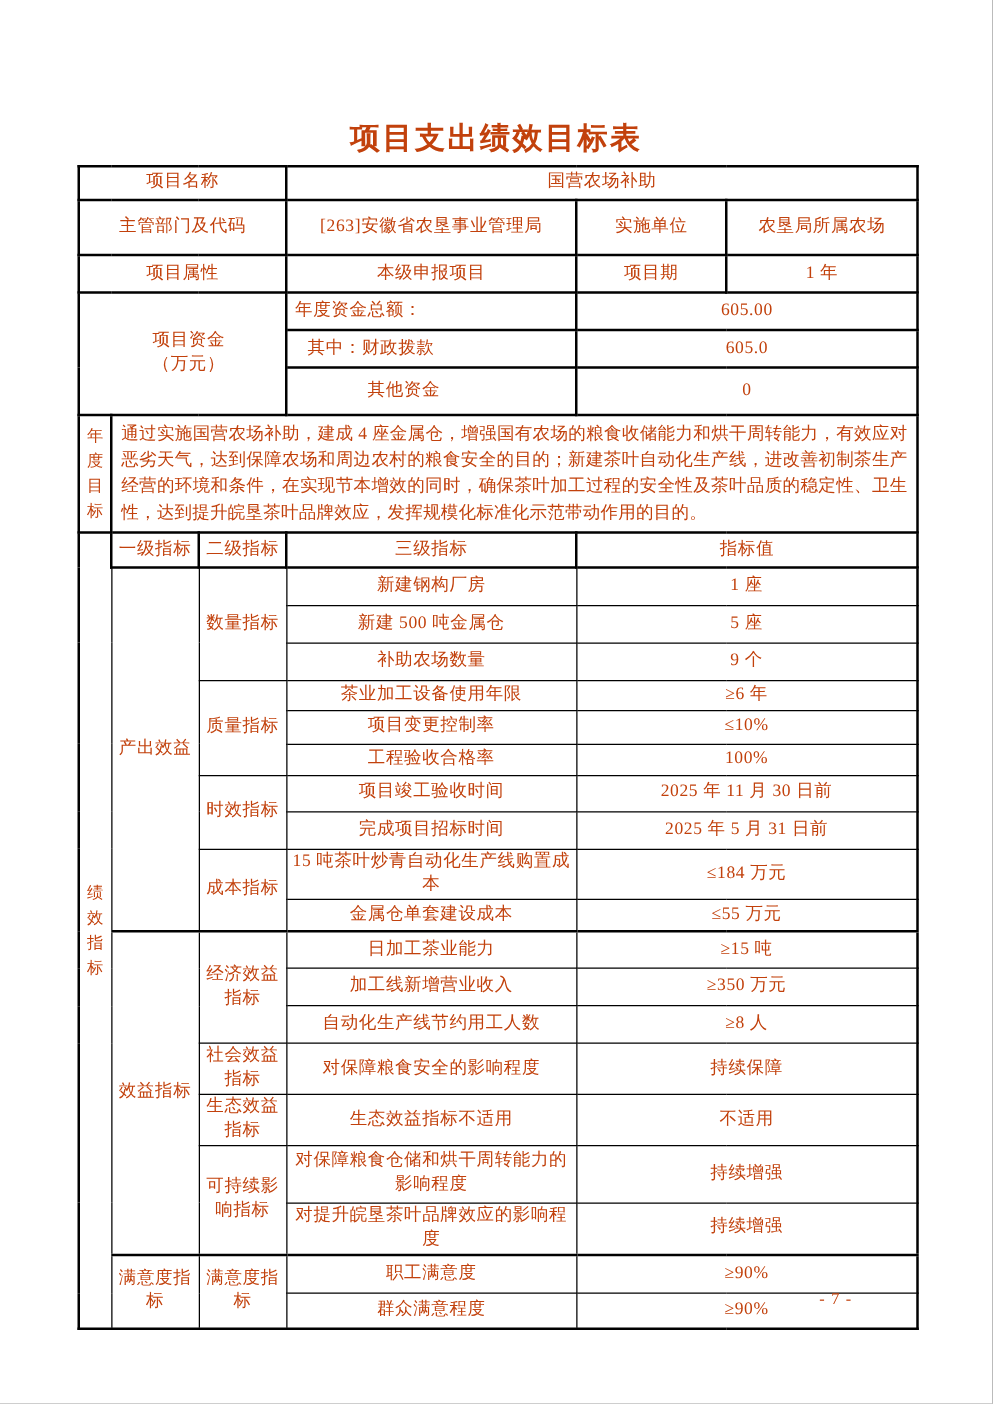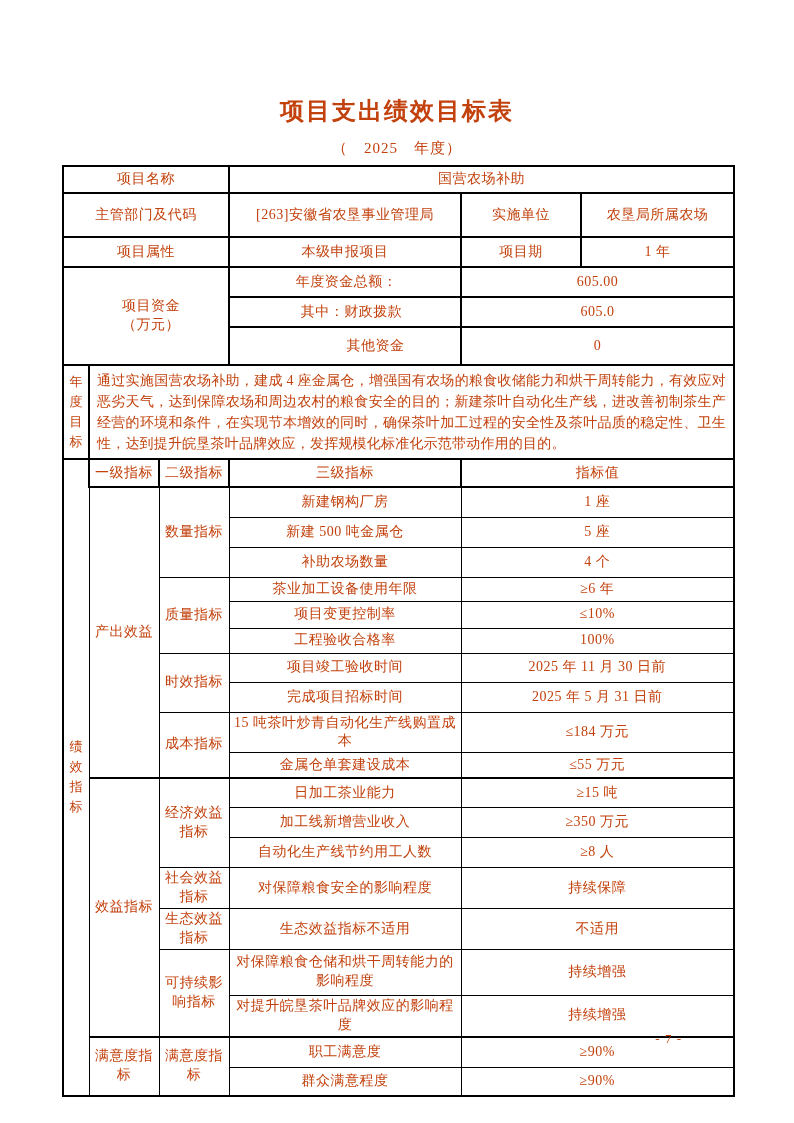--- a/index.html
+++ b/index.html
@@ -18,41 +18,40 @@
     width:671px;margin:7px 0 0 62px;border:2px solid #000;
   }
   td{
     border:1px solid #000;font-size:14px;text-align:center;
     padding:1px 3px;line-height:1.35;letter-spacing:0.5px;
     vertical-align:middle;overflow:hidden;word-break:break-all;
   }
   .b2{border-width:2px;}
   tr.sec td{border-top-width:2px;}
   .pre{white-space:pre-line;padding-left:13px;}
-  .left{text-align:center;}
+  .left{text-align:left;}
   .pl6{padding-left:6px;}
   .pl16{padding-left:16px;}
   .pl64{padding-left:64px;}
   .goal{
     text-align:justify;padding:4px 7px 4px 7px;
     font-size:14px;line-height:21px;letter-spacing:0.2px;
   }
   .vlab{font-size:13px;padding:0;line-height:1.55;letter-spacing:0;}
   .pagenum{
     position:absolute;top:1031px;left:0;width:682px;
     text-align:right;font-size:13px;letter-spacing:1px;
   }
 </style>
 </head>
 <body>
 
 <div class="page">
 
   <div class="title">项目支出绩效目标表</div>
-  <div class="subtitle">（　2025　年度）</div>
 
   <table class="main">
     <colgroup>
       <col style="width:26px">
         <col style="width:70px">
         <col style="width:70px">
       <col style="width:232px">
         <col style="width:120px">
         <col style="width:153px">
     </colgroup>
@@ -109,21 +108,21 @@
         <td rowspan="3">数量指标</td>
         <td>新建钢构厂房</td>
         <td colspan="2">1 座</td>
       </tr>
       <tr style="height:30px">
         <td>新建 500 吨金属仓</td>
         <td colspan="2">5 座</td>
       </tr>
       <tr style="height:30px">
         <td>补助农场数量</td>
-        <td colspan="2">4 个</td>
+        <td colspan="2">9 个</td>
       </tr>
       <tr style="height:24px">
         <td rowspan="3">质量指标</td>
         <td>茶业加工设备使用年限</td>
         <td colspan="2">≥6 年</td>
       </tr>
       <tr style="height:27px">
         <td>项目变更控制率</td>
         <td colspan="2">≤10%</td>
       </tr>

